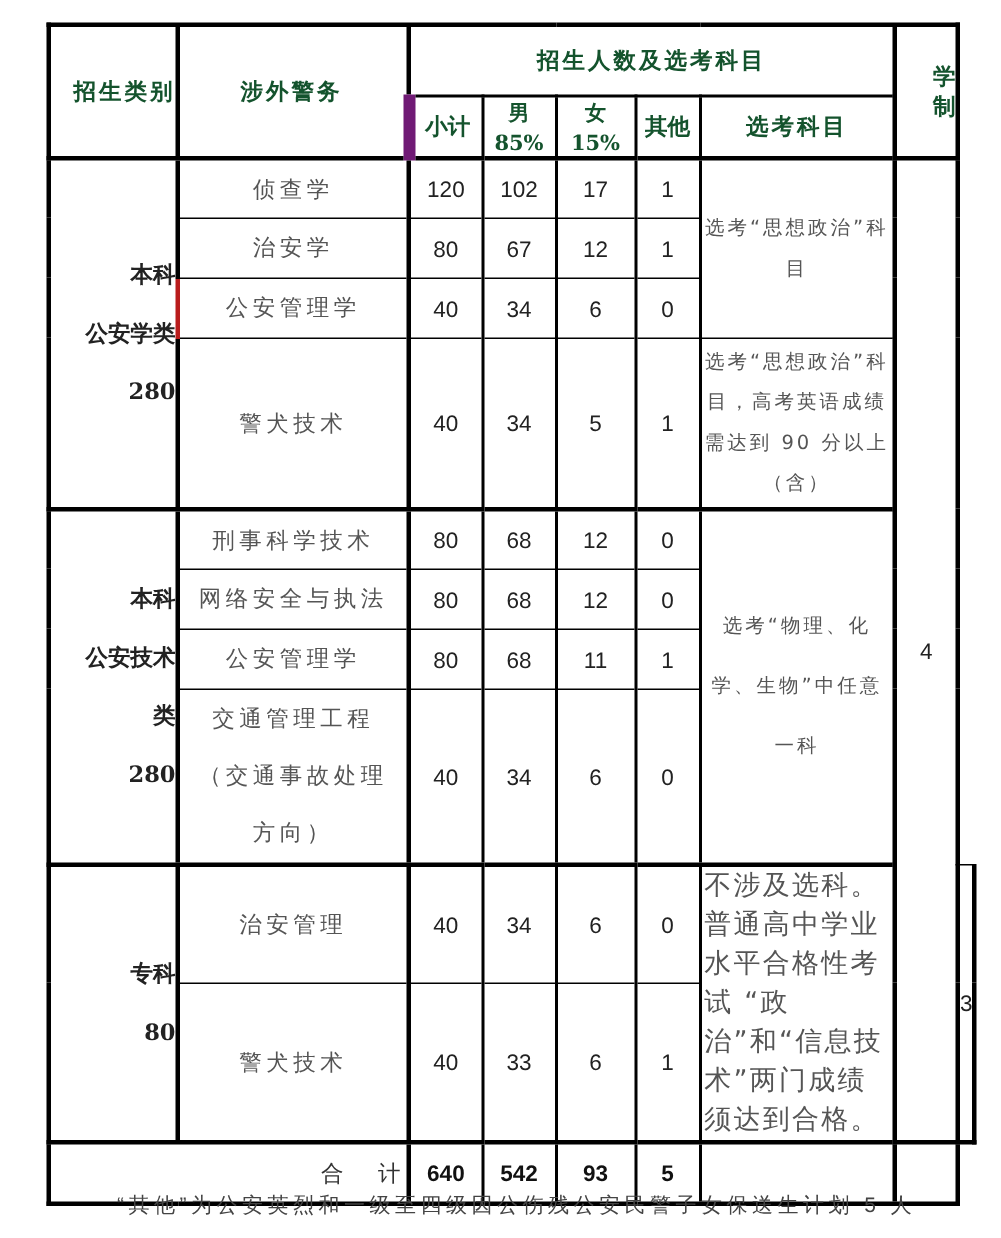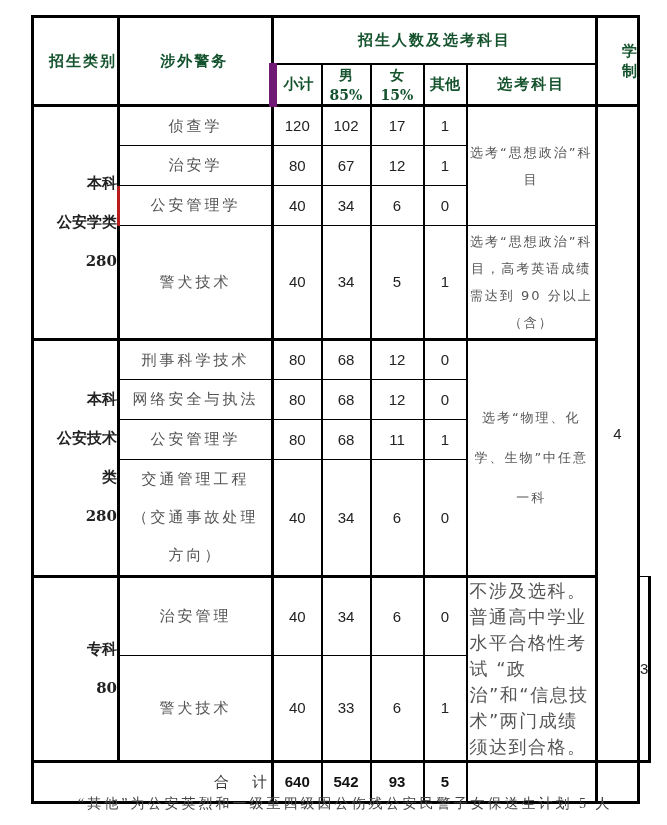--- a/index.html
+++ b/index.html
@@ -17,21 +17,21 @@
   .cat { font-weight: bold; font-size: 15px; line-height: 39px; color: #222; }
   .major { font-size: 15px; color: #555; letter-spacing: 3px; line-height: 38px;
            font-family: "DejaVu Sans", "Liberation Sans", sans-serif; }
   .num { font-size: 15px; color: #222; font-family: "Liberation Sans", "DejaVu Sans", sans-serif; }
   .numb { font-size: 15px; font-weight: bold; color: #111; font-family: "Liberation Sans", "DejaVu Sans", sans-serif; }
   .subj { font-size: 13px; color: #555; letter-spacing: 2px; line-height: 27px;
           font-family: "DejaVu Sans", "Liberation Sans", sans-serif; padding: 0 2px !important; }
   .subj-left { text-align: left !important; line-height: 26px; font-size: 18px; letter-spacing: 1.5px; }
   .dur { font-size: 15px; color: #222; font-family: "Liberation Sans", "DejaVu Sans", sans-serif; }
   .footnote { position: absolute; left: 78px; top: 795px; font-size: 14px; color: #444;
-              letter-spacing: 3px; font-family: Liberation Serif, serif; }
+              letter-spacing: 3px; font-family: Liberation Sans, sans-serif; }
 </style>
 </head>
 <body>
 
 <table class="tbl">
   <colgroup>
     <col style="width:86px">
       <col style="width:154px">
       <col style="width:49px">
       <col style="width:49px">

